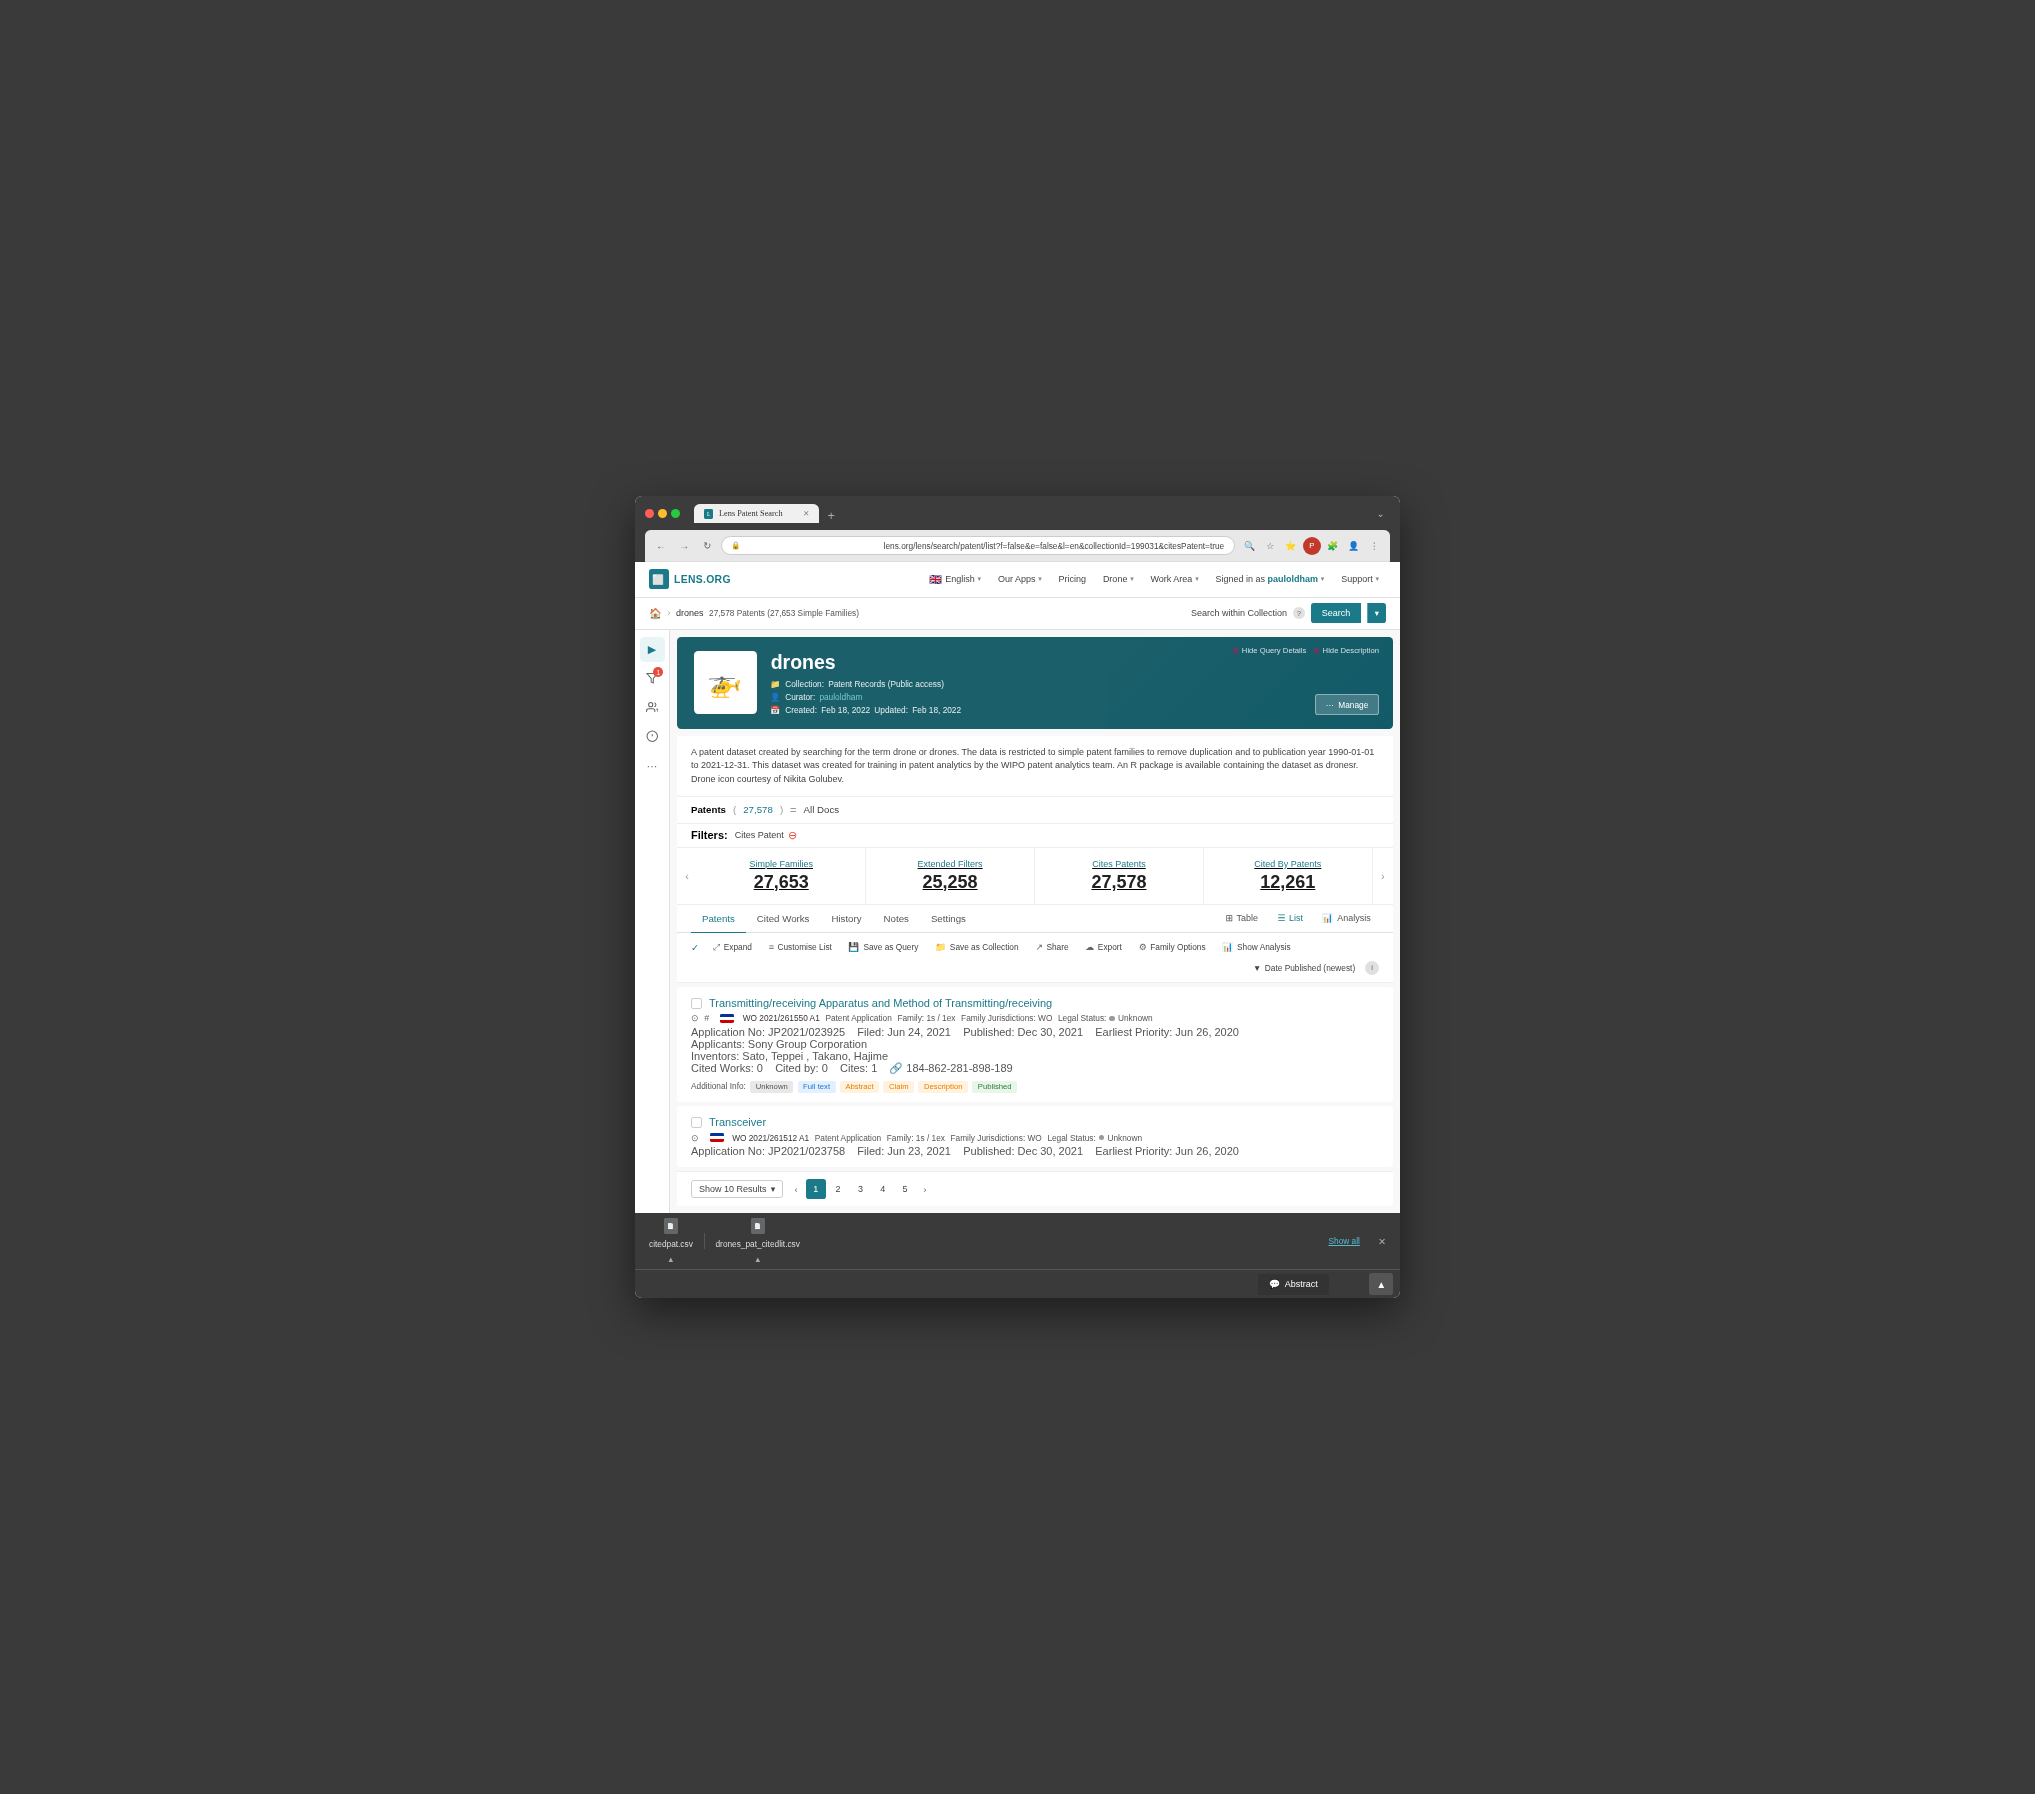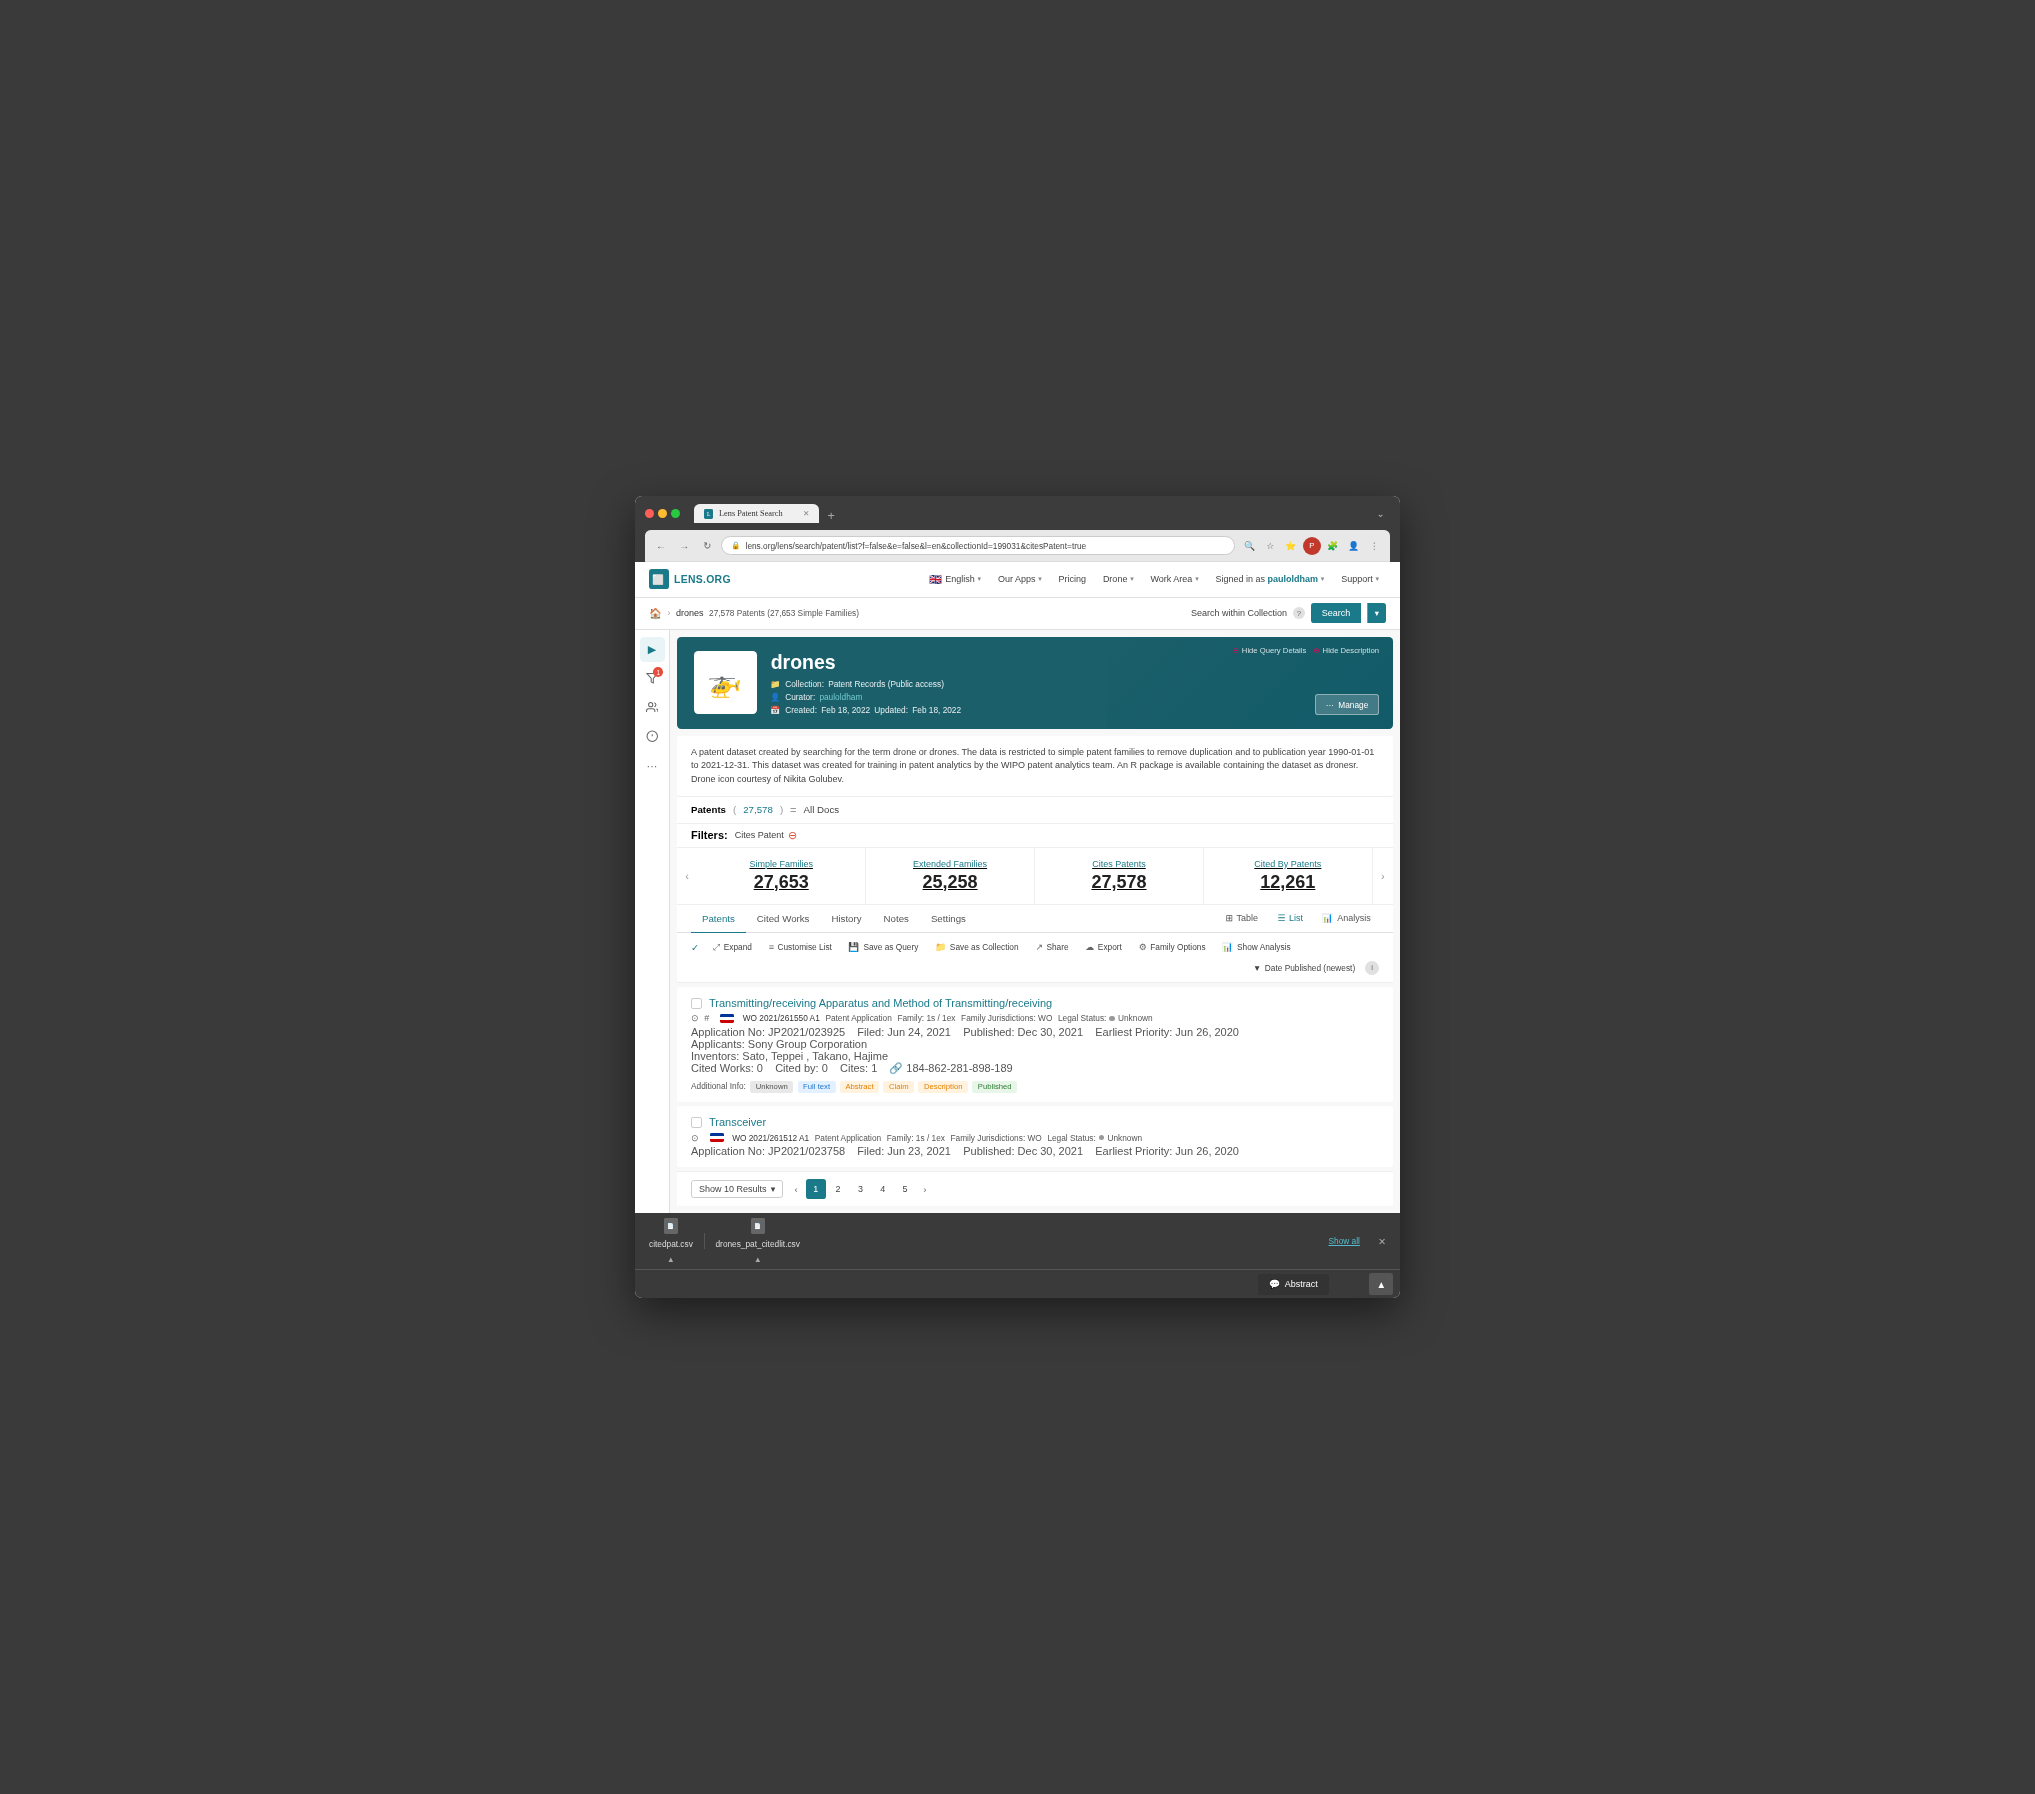--- a/index.html
+++ b/index.html
@@ -19,21 +19,21 @@
     .tab { background: #555; color: #ccc; padding: 4.9px 9.7px; border-radius: 5.6px 5.6px 0 0; font-size: 8.3px; display: flex; align-items: center; gap: 5.6px; min-width: 125px; }
     .tab.active { background: #f0f0f0; color: #333; font-family: Liberation Serif, serif; }
     .tab-favicon { width: 9.7px; height: 9.7px; background: #1a7a8a; border-radius: 1.4px; display: flex; align-items: center; justify-content: center; font-size: 5.6px; color: white; }
     .tab-close { margin-left: auto; opacity: 0.6; font-size: 7.7px; }
     .tab-new { color: #aaa; font-size: 12.5px; padding: 0 5.6px; cursor: pointer; }
     
     .browser-toolbar { background: #f0f0f0; padding: 5.6px 7px; display: flex; align-items: center; gap: 5.6px; border-bottom: 0.7px solid #ddd; }
     .nav-btn { background: none; border: none; color: #666; font-size: 9.7px; cursor: pointer; padding: 2.8px 4.2px; border-radius: 2.8px; }
     .address-bar { flex: 1; background: white; border: 0.7px solid #ccc; border-radius: 14px; padding: 3.5px 9.7px; font-size: 8.3px; color: #444; display: flex; align-items: center; gap: 4.2px; }
     .address-bar-lock { color: #666; font-size: 7.7px; }
-    .address-text { flex: 1; overflow: hidden; text-overflow: ellipsis; white-space: nowrap; }
+    .address-text { flex: 1; overflow: hidden; text-overflow: ellipsis; white-space: nowrap; text-align: right; }
     .browser-actions { display: flex; gap: 2.8px; }
     .br-icon { width: 18px; height: 18px; border-radius: 2.8px; display: flex; align-items: center; justify-content: center; font-size: 9px; color: #666; cursor: pointer; }
     
     
     .app-content { background: #f5f5f5; }
     
     
     .top-nav { background: white; border-bottom: 0.7px solid #e0e0e0; padding: 0 14px; display: flex; align-items: center; height: 36px; gap: 14px; }
     .logo { display: flex; align-items: center; gap: 5.6px; font-weight: 700; color: #1a7a8a; font-size: 11px; }
     .logo-icon { width: 19.5px; height: 19.5px; background: #1a7a8a; border-radius: 2.8px; display: flex; align-items: center; justify-content: center; color: white; font-size: 9.7px; font-weight: bold; }
@@ -358,21 +358,21 @@
           </div>
         </div>
 
         <div class="stats-row">
           <div class="stats-nav">‹</div>
           <div class="stat-card">
             <div class="stat-label">Simple Families</div>
             <div class="stat-value">27,653</div>
           </div>
           <div class="stat-card">
-            <div class="stat-label">Extended Families</div>
+            <div class="stat-label">Extended Filters</div>
             <div class="stat-value">25,258</div>
           </div>
           <div class="stat-card">
             <div class="stat-label">Cites Patents</div>
             <div class="stat-value">27,578</div>
           </div>
           <div class="stat-card">
             <div class="stat-label">Cited By Patents</div>
             <div class="stat-value">12,261</div>
           </div>

